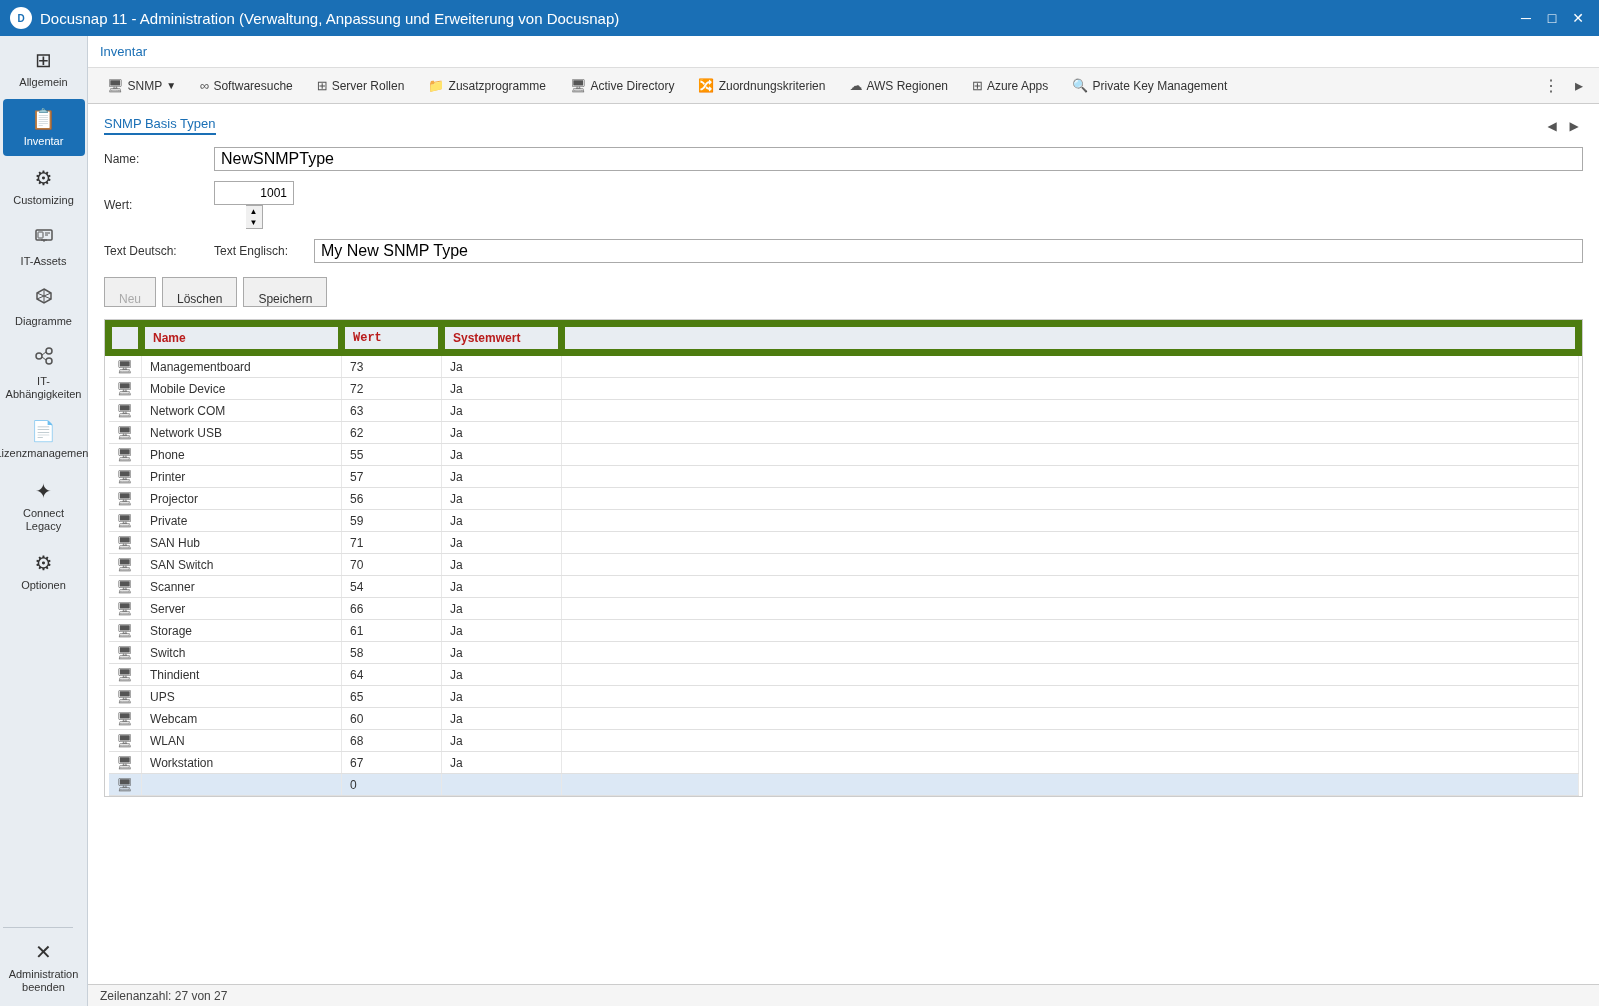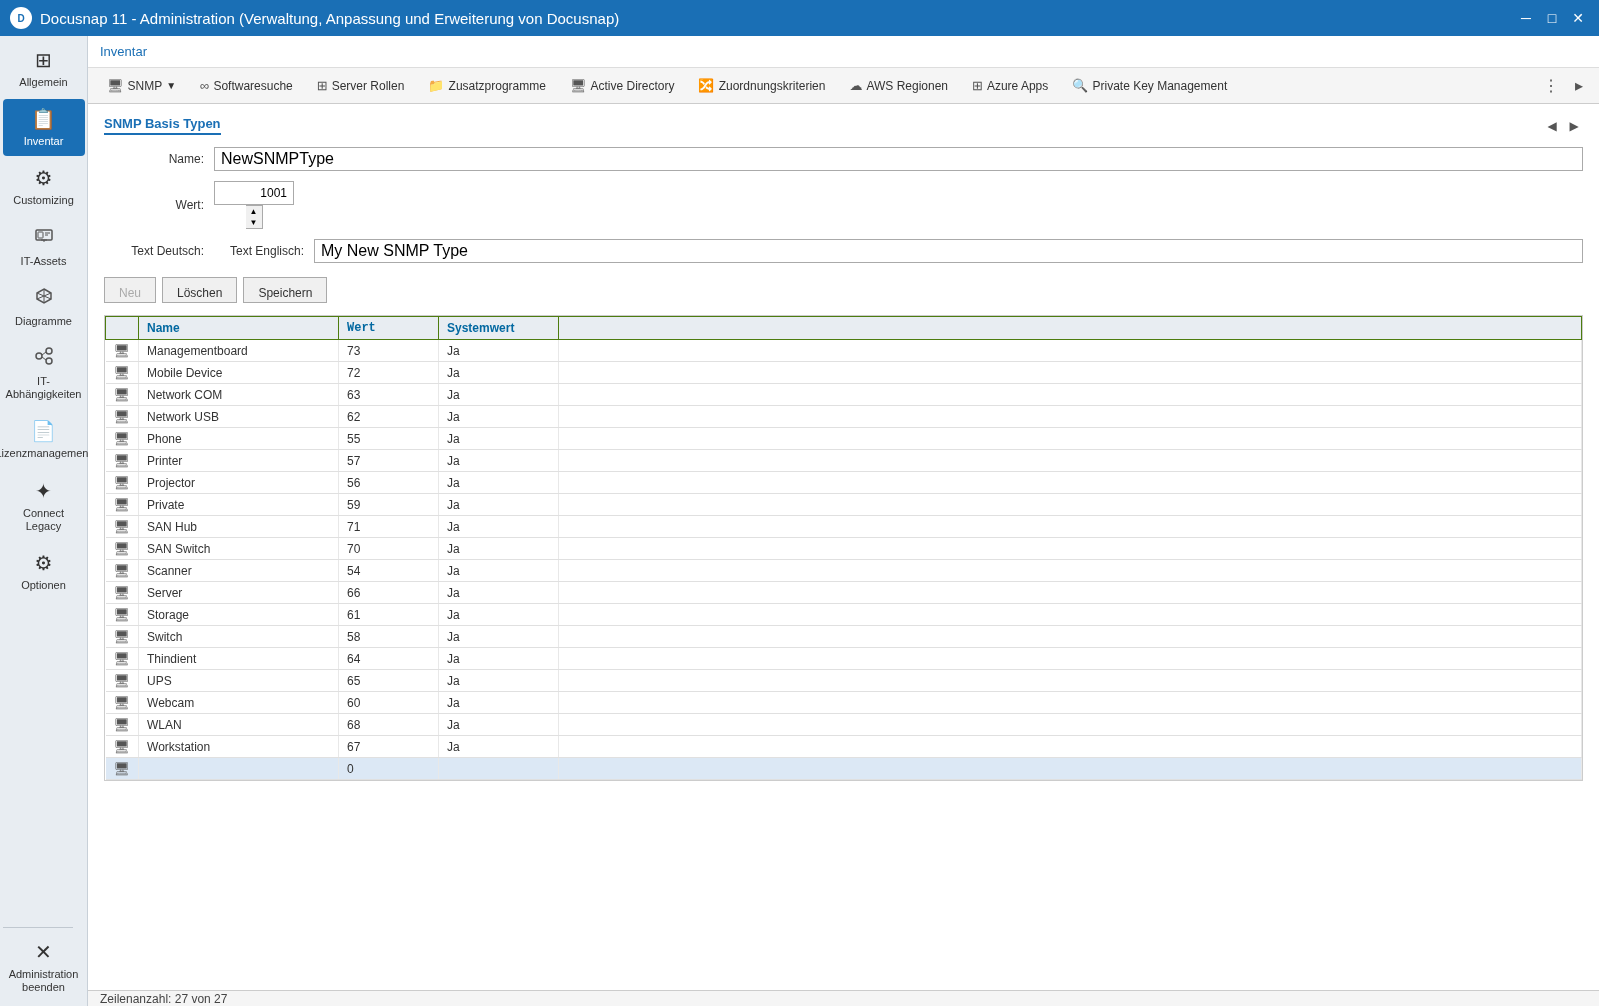--- a/index.html
+++ b/index.html
@@ -112,52 +112,52 @@
     
     .section-header {
       display: flex;
       align-items: center;
       justify-content: space-between;
       margin-bottom: 12px;
     }
     .section-title {
       color: #1a6fb5;
       font-size: 13px;
-      font-weight: 700;
+      font-weight: 400;
       border-bottom: 2px solid #1a6fb5;
       padding-bottom: 2px;
     }
     .section-nav { display: flex; gap: 4px; }
     .nav-arrow-btn {
       width: 18px; height: 18px;
       border: none; background: transparent;
       cursor: pointer; color: #555; font-size: 12px;
     }
 
     
     .form-grid { display: flex; flex-direction: column; gap: 10px; margin-bottom: 14px; }
     .form-row { display: flex; align-items: center; gap: 10px; }
-    .form-label { width: 100px; text-align: right; font-size: 12px; color: #333; flex-shrink: 0; }
+    .form-label { width: 100px; text-align: left; font-size: 12px; color: #333; flex-shrink: 0; }
     .form-input {
       border: 1px solid #aaa;
       padding: 3px 6px;
       font-size: 16px;
       background: white;
       height: 24px;
     }
     .form-input-full { flex: 1; }
     .spinner-wrapper { display: flex; align-items: center; flex-direction: column; }
     .spinner-input { width: 80px; border: 1px solid #aaa; padding: 3px 6px; height: 24px; font-size: 12px; text-align: right; }
     .spinner-btns { display: flex; flex-direction: column; border: 1px solid #aaa; border-left: none; }
     .spinner-btn { width: 16px; height: 11px; background: #f0f0f0; border: none; cursor: pointer; font-size: 8px; line-height: 1; }
 
     
     .button-bar { display: flex; gap: 6px; margin-bottom: 12px; }
     .btn {
-      padding: 8px 14px;
+      padding: 14px 14px;
       height: 26px;
       border: 1px solid #aaa;
       background: #f0f0f0;
       cursor: pointer;
       font-size: 12px;
       color: #333;
     }
     .btn:disabled { color: #aaa; cursor: default; }
 
     
@@ -165,46 +165,46 @@
       border: 1px solid #ccc;
       overflow: auto;
       flex: 1;
     }
     .data-table {
       width: 100%;
       border-collapse: collapse;
     }
     .data-table th {
       background: #e8edf2;
-      border: 1px solid #4d7c0f;
+      border: 7px solid #4d7c0f;
       padding: 4px 8px;
       text-align: left;
       font-weight: 600;
       font-size: 12px;
-      color: #0369a1;
+      color: #b91c1c;
       position: sticky;
       top: 0;
     }
     .data-table td {
       border-bottom: 1px solid #e0e0e0;
       border-right: 1px solid #e8e8e8;
       padding: 3px 8px;
       font-size: 12px;
       color: #333;
     }
     .data-table tr.new-entry td { background: #dce8f5; }
     .row-icon { color: #555; font-size: 13px; }
     .col-check { width: 24px; }
     .col-name { width: 200px; }
     .col-wert { width: 100px; font-family: Liberation Mono, monospace; }
     .col-system { width: 120px; }
 
     
     .status-bar {
-      height: 16px;
+      height: 22px;
       border-top: 1px solid #ccc;
       padding: 0 12px;
       display: flex;
       align-items: center;
       background: #f5f5f5;
       font-size: 11px;
       color: #444;
     }
 
     

